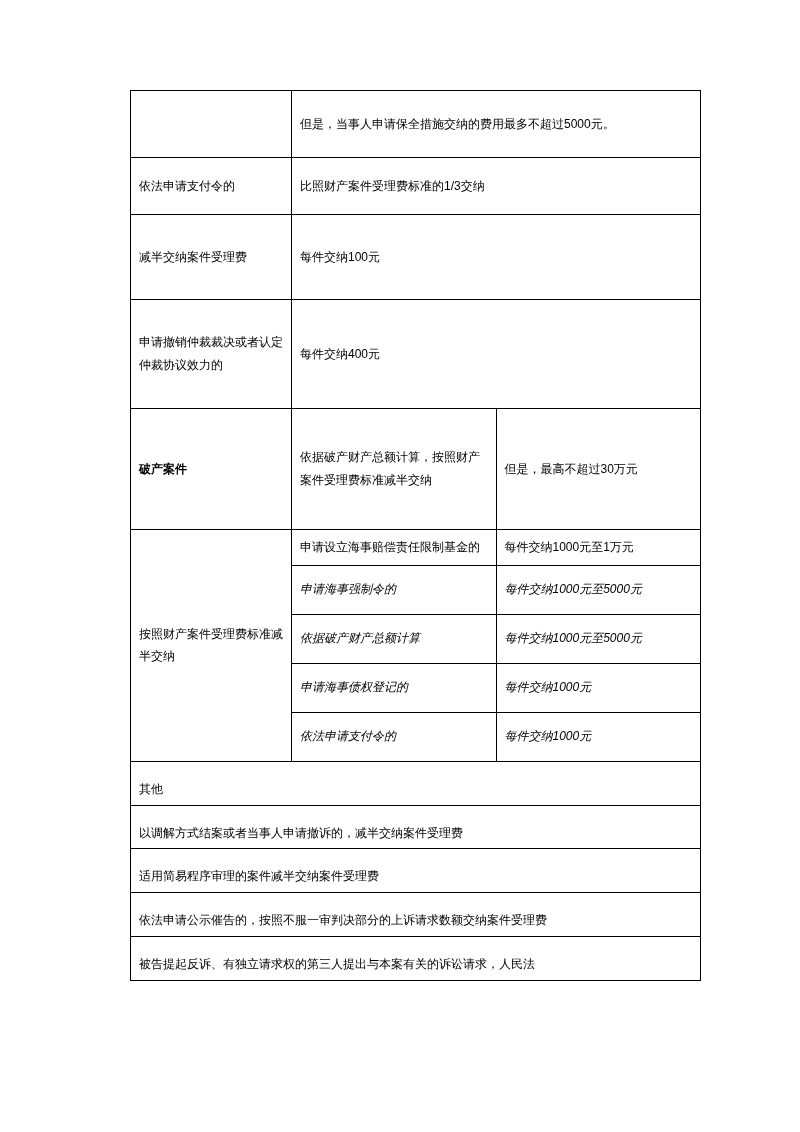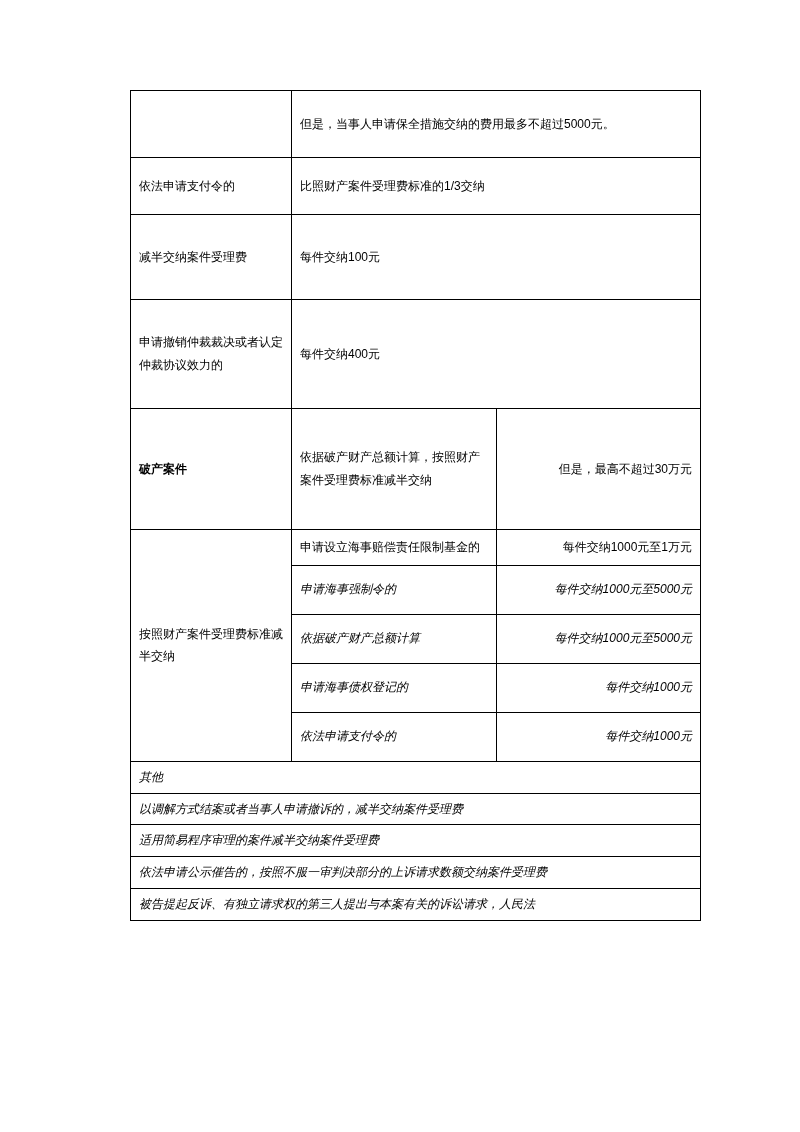--- a/index.html
+++ b/index.html
@@ -32,33 +32,32 @@
   .doc-table td {
     border: 1px solid #000000;
     padding: 6px 8px 6px 8px;
     font-size: 12px;
     line-height: 1.9;
     vertical-align: middle;
     word-break: break-all;
   }
   td.col-a { width: 144px; }
   td.col-b { width: 206px; }
-  td.col-c { width: 186px; text-align: right; }
+  td.col-c { width: 186px; }
   .span2 { width: 392px; }
   .span3 { width: 536px; }
   .cell-mid { vertical-align: middle; }
   .tall-1 { height: 54px; }
   .tall-2 { height: 44px; }
   .tall-3 { height: 72px; }
   .tall-4 { height: 96px; }
   .tall-5 { height: 108px; font-weight: bold; }
   .other-row td {
-    padding-top: 4px;
+    padding-top: 16px;
     padding-bottom: 4px;
-    font-style: italic;
   }
   .inner-row td { height: 36px; font-style: italic; }
 </style>
 </head>
 <body>
 
 <div class="page">
   <table class="doc-table">
     <tbody>
       <tr>

